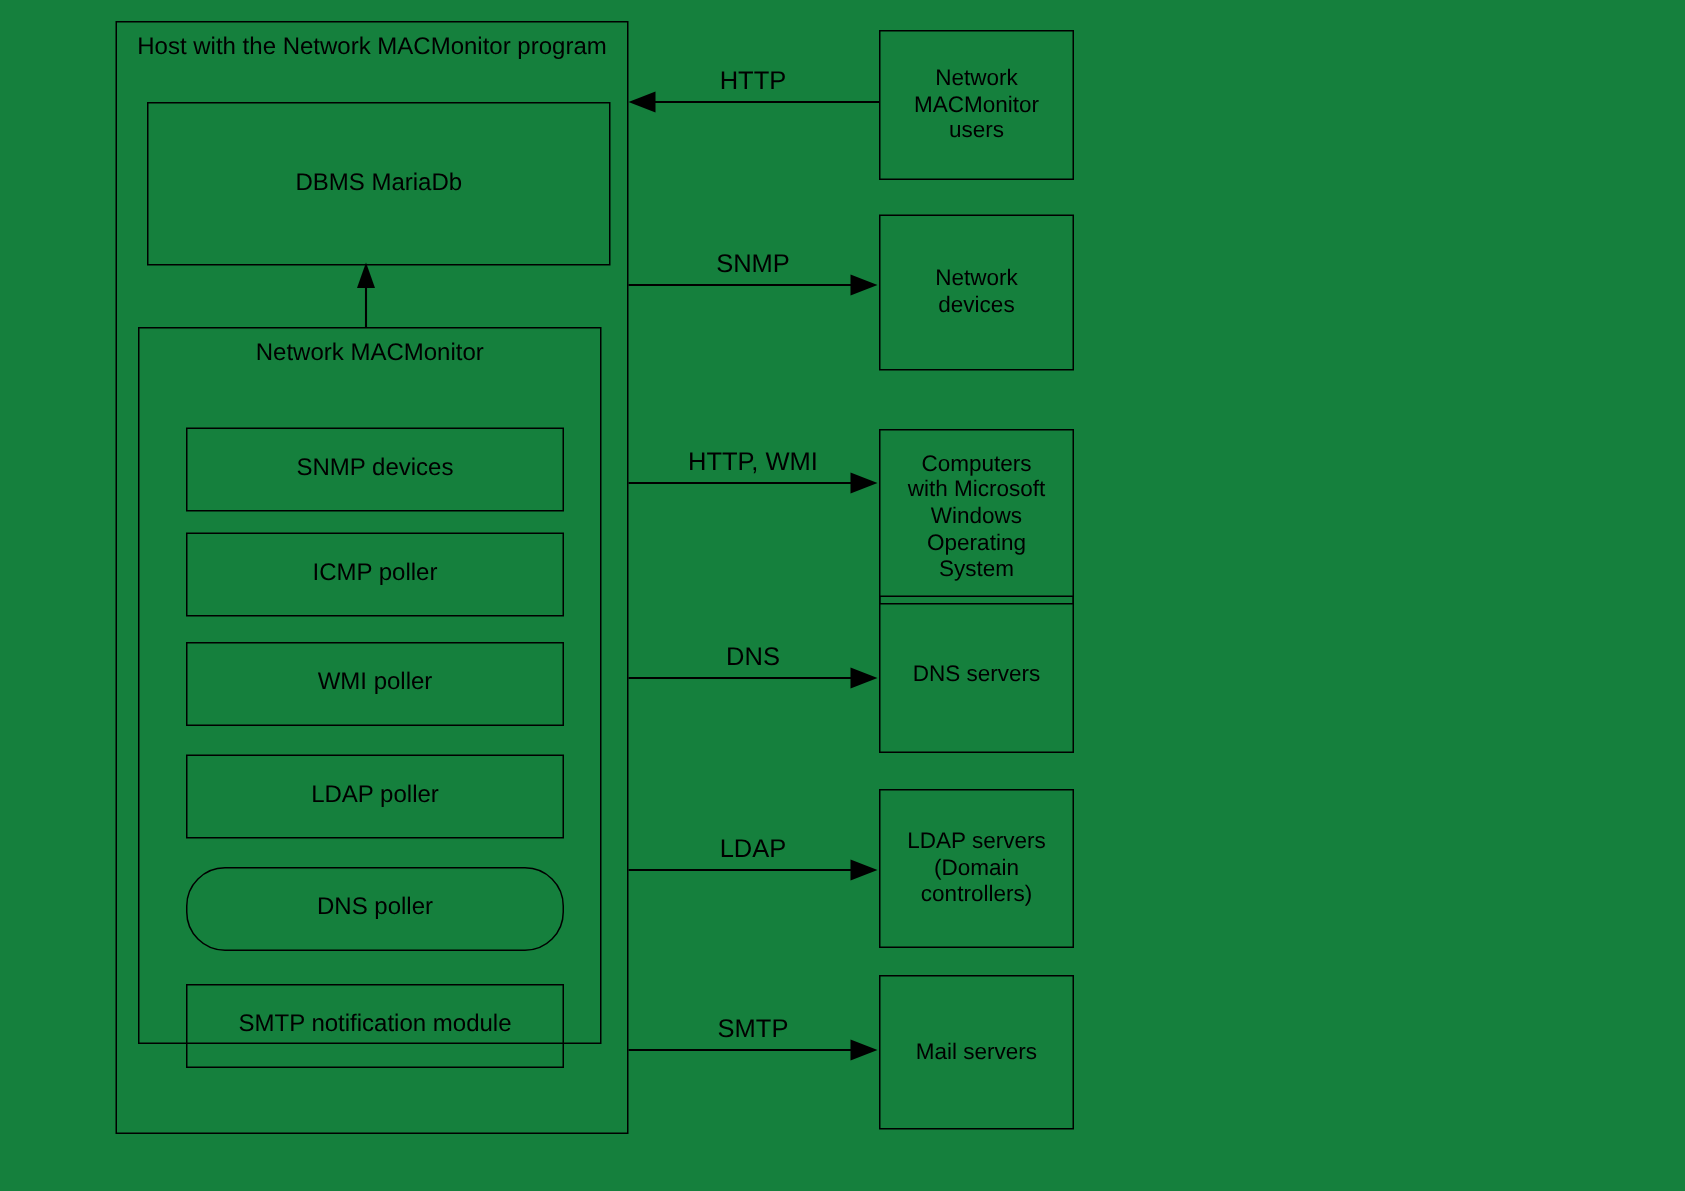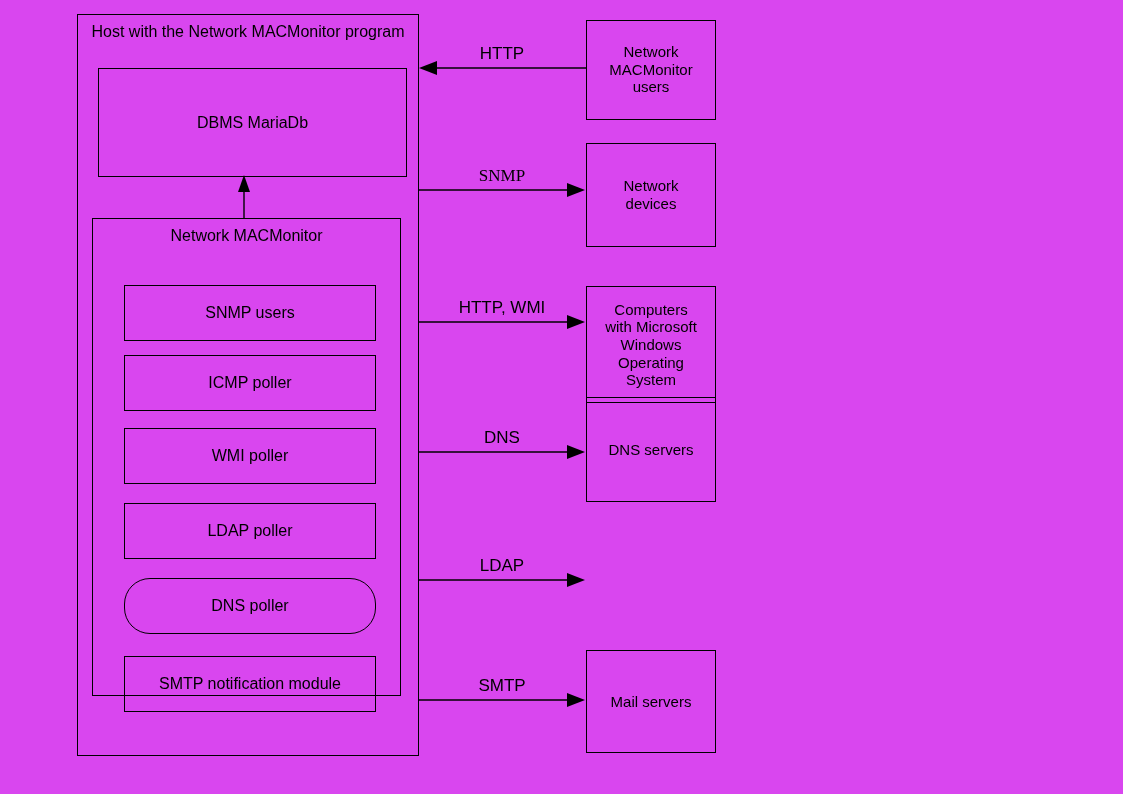--- a/index.html
+++ b/index.html
@@ -9,21 +9,21 @@
     background: #ffffff;
   }
   body {
     font-family: "Liberation Sans", sans-serif;
     color: #000000;
   }
   #diagram {
     position: relative;
     width: 1123px;
     height: 794px;
-    background: #d946ef;
+    background: #15803d;
     overflow: hidden;
   }
   .box {
     position: absolute;
     box-sizing: border-box;
     border: 1px solid #000000;
     background: transparent;
   }
   .box-label {
     position: absolute;
@@ -87,21 +87,21 @@
     stroke: none;
   }
   .conn-label {
     position: absolute;
     font-size: 17px;
     text-align: center;
     color: #000000;
     white-space: nowrap;
   }
   .cl-http  { left: 432px; top: 44px;  width: 140px; }
-  .cl-snmp  { left: 432px; top: 166px; width: 140px; font-family: Liberation Serif, serif; }
+  .cl-snmp  { left: 432px; top: 166px; width: 140px; }
   .cl-icmp  { left: 422px; top: 298px; width: 160px; }
   .cl-dns   { left: 432px; top: 428px; width: 140px; }
   .cl-ldap  { left: 432px; top: 556px; width: 140px; }
   .cl-smtp  { left: 432px; top: 676px; width: 140px; }
 </style>
 </head>
 <body>
 
 <div id="diagram">
 
@@ -111,21 +111,21 @@
 
   <div class="box dbms-box">
     <div class="box-label center-label">DBMS MariaDb</div>
   </div>
 
   <div class="box monitor-box">
     <div class="box-label container-title">Network MACMonitor</div>
   </div>
 
   <div class="box poller-box poller-1">
-    <div class="box-label center-label">SNMP users</div>
+    <div class="box-label center-label">SNMP devices</div>
   </div>
   <div class="box poller-box poller-2">
     <div class="box-label center-label">ICMP poller</div>
   </div>
   <div class="box poller-box poller-3">
     <div class="box-label center-label">WMI poller</div>
   </div>
   <div class="box poller-box poller-4">
     <div class="box-label center-label">LDAP poller</div>
   </div>
@@ -148,20 +148,25 @@
   <div class="box ext-box ext-3">
     <div class="box-label center-label">Computers
 with Microsoft
 Windows
 Operating
 System</div>
   </div>
   <div class="box ext-box ext-4">
     <div class="box-label center-label">DNS servers</div>
   </div>
+  <div class="box ext-box ext-5">
+    <div class="box-label center-label">LDAP servers
+(Domain
+controllers)</div>
+  </div>
   <div class="box ext-box ext-6">
     <div class="box-label center-label">Mail servers</div>
   </div>
 
   <svg id="connectors" viewBox="0 0 1123 794">
 
     <g>
       <line class="conn-line" x1="244" y1="218" x2="244" y2="186"></line>
       <polygon class="conn-head" points="244,175 238,192 250,192"></polygon>
     </g>

